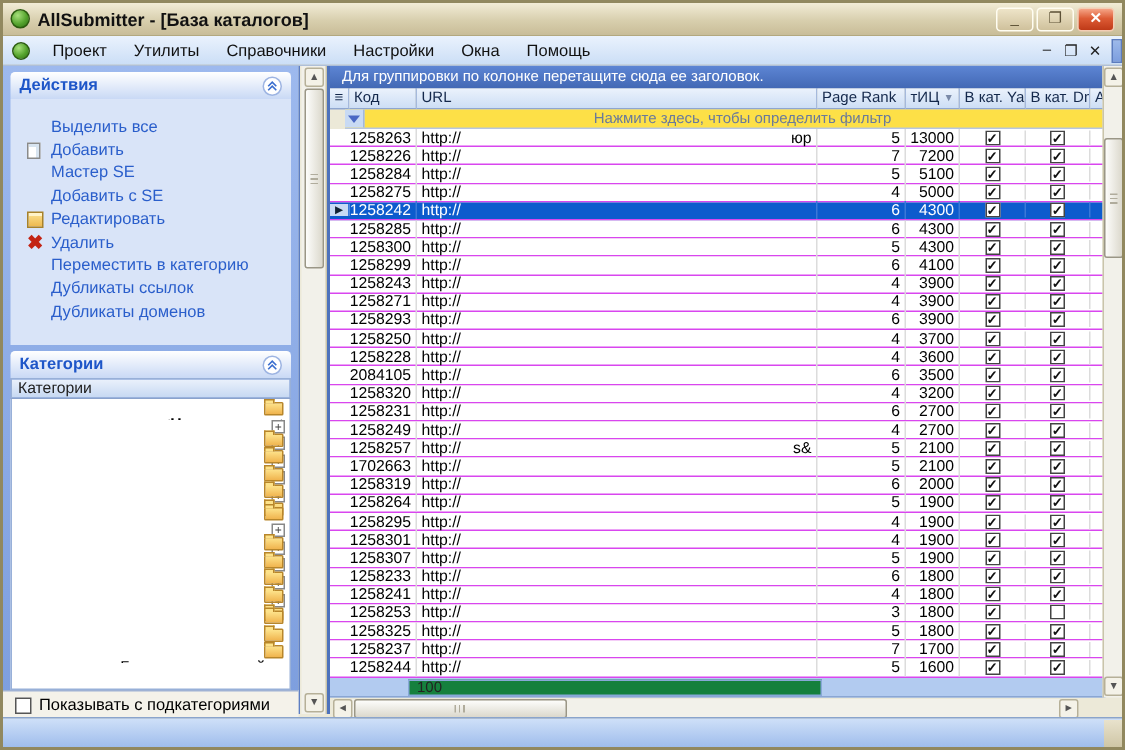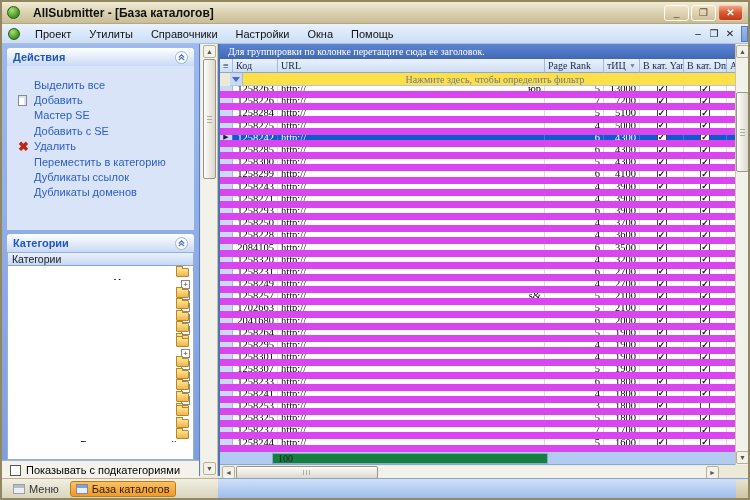--- a/index.html
+++ b/index.html
@@ -3,21 +3,21 @@
 <meta charset="utf-8">
 <style>
   * { margin:0; padding:0; box-sizing:border-box; }
   body { background:#444; font-family:"Liberation Sans", sans-serif; }
   .window { position:relative; width:750px; height:500px; background:#ece9d8;
             border:2px solid #91885f; overflow:hidden; }
 
   
   .titlebar { position:absolute; left:0; top:0; right:0; height:22px;
     background:linear-gradient(#f2ecd6,#d8cfae 55%,#c9bd98);
-    display:flex; align-items:center; padding:0 5px; border-bottom:1px solid #b3a87e;gap:8px; }
+    display:flex; align-items:center; padding:0 5px; border-bottom:1px solid #b3a87e; }
   .app-ico { width:13px; height:13px; border-radius:50%;
     background:radial-gradient(circle at 35% 30%, #a8e07c, #55a42e 55%, #2f6e14);
     border:1px solid #2c5c10; margin-right:5px; flex:0 0 auto; }
   .title-text { font-size:12px; font-weight:bold; color:#111; flex:1 1 auto;
     white-space:nowrap; overflow:hidden; }
   .tbtns { display:flex; gap:2px; }
   .tbtn { width:25px; height:16px; border:1px solid #fffdf2; border-radius:3px;
     background:linear-gradient(#eee4c8,#cfc19c); color:#5c5136; font-size:10px;
     display:flex; align-items:center; justify-content:center; line-height:1; }
   .tbtn.close { background:linear-gradient(#f5a486,#dd5b35 45%,#bf3a18);
@@ -93,41 +93,41 @@
     border:1px solid #b6b098; border-radius:2px; color:#555; font-size:7px;
     display:flex; align-items:center; justify-content:center; }
   .sthumb { position:absolute; left:2px; width:13px; border:1px solid #9a9686;
     border-radius:2px; background:linear-gradient(90deg,#fdfdfb,#dbd8cc); }
   .sthumb::after { content:""; position:absolute; left:3px; right:3px; top:50%;
     height:7px; margin-top:-3px;
     background:repeating-linear-gradient(#b0ac9c 0 1px,transparent 1px 3px); }
 
   
   .main { position:absolute; left:216px; right:0; top:0; bottom:0;
-    border-left:2px solid #4d72bc; background:#ece9d8;font-family:Liberation Serif, serif; }
+    border-left:2px solid #4d72bc; background:#ece9d8; }
   .groupby { position:absolute; left:0; right:13px; top:0; height:15px;
     background:linear-gradient(#5d85d4,#4268b4); color:#fff; font-size:10px;
     display:flex; align-items:center; padding-left:8px; }
   .ghead { position:absolute; left:0; top:15px; height:14px; display:flex; }
   .hcell { background:linear-gradient(#ebf2fc,#cddef5); border-right:1px solid #a5b9dc;
     border-bottom:1px solid #8fa6cf; font-size:10px; color:#14284b; display:flex;
     align-items:center; padding:0 3px; overflow:hidden; white-space:nowrap; }
   .sorticon { margin-left:auto; font-size:7px; color:#7a8aa8; }
   .c0 { width:13px; } .c1 { width:45px; } .c2 { width:267px; } .c3 { width:59px; }
   .c4 { width:36px; } .c5 { width:44px; } .c6 { width:43px; } .c7 { width:10px; border-right:none; }
   .filter-row { position:absolute; left:10px; top:29px; height:13px; width:517px;
     background:#fde047; border-bottom:1px solid #b8c6e0; display:flex; }
   .fcell0 { width:13px; background:#c8daf4; border-right:1px solid #a2b8dc;
     display:flex; align-items:center; justify-content:center; }
   .funnel { width:0; height:0; border-left:4px solid transparent;
     border-right:4px solid transparent; border-top:5px solid #4a68c4; }
   .ftext { flex:1; text-align:center; font-size:10px; color:#6a7a9a; line-height:13px; }
 
   .rows { position:absolute; left:0; top:42px; width:517px; height:366px; overflow:hidden; }
-  .grow { display:flex; height:12.2px; border-bottom:7px solid #d946ef; background:#fff; }
+  .grow { display:flex; height:12.2px; border-bottom:1px solid #d946ef; background:#fff;align-items:center; }
   .gcell { font-size:10.5px; color:#000; border-right:1px solid #dcdcdc; display:flex;
     align-items:center; padding:0 3px; overflow:hidden; white-space:nowrap; }
   .gcell.ind { background:#c8daf4; border-right:1px solid #a2b8dc; padding:0;
     justify-content:center; font-size:7px; color:#123; }
   .gcell.num { justify-content:flex-end; }
   .gcell.chk { justify-content:center; }
   .suffix { margin-left:auto; }
   .cbx { width:10px; height:10px; border:1px solid #444; background:#fff; font-size:9px;
     line-height:9px; text-align:center; color:#111; font-weight:bold; }
   .grow.sel { background:#0d5bcd; }
@@ -229,20 +229,26 @@
             <div class="ai">
               <span class="islot"></span>
               <span class="alabel">Мастер SE</span>
             </div>
             <div class="ai">
               <span class="islot"></span>
               <span class="alabel">Добавить с SE</span>
             </div>
             <div class="ai">
               <span class="islot">
+                <span class="ico-edit"></span>
+              </span>
+              <span class="alabel">Редактировать</span>
+            </div>
+            <div class="ai">
+              <span class="islot">
                 <span class="ico-del">✖</span>
               </span>
               <span class="alabel">Удалить</span>
             </div>
             <div class="ai">
               <span class="islot"></span>
               <span class="alabel">Переместить в категорию</span>
             </div>
             <div class="ai">
               <span class="islot"></span>
@@ -682,21 +688,21 @@
             <div class="gcell chk c5">
               <span class="cbx">✓</span>
             </div>
             <div class="gcell chk c6">
               <span class="cbx">✓</span>
             </div>
             <div class="gcell c7"></div>
           </div>
           <div class="grow">
             <div class="gcell ind c0"></div>
-            <div class="gcell num c1">2041680</div>
+            <div class="gcell num c1">1258319</div>
             <div class="gcell c2">
               <span>http://</span>
             </div>
             <div class="gcell num c3">6</div>
             <div class="gcell num c4">2000</div>
             <div class="gcell chk c5">
               <span class="cbx">✓</span>
             </div>
             <div class="gcell chk c6">
               <span class="cbx">✓</span>
@@ -877,28 +883,18 @@
 
       <div class="hscroll">
         <div class="harrow" style="left:0;">◄</div>
         <div class="hthumb" style="left:14px; width:142px;"></div>
         <div class="harrow" style="right:0;">►</div>
       </div>
     </div>
   </div>
 
   <div class="bottombar">
-    <div class="bb-left">
-      <div class="tab">
-        <span class="winico gray"></span>
-        <span>Меню</span>
-      </div>
-      <div class="tab active">
-        <span class="winico"></span>
-        <span>База каталогов</span>
-      </div>
-    </div>
     <div class="bb-right">
       <div class="grip"></div>
     </div>
   </div>
 
 </div>
 
 </body></html>

